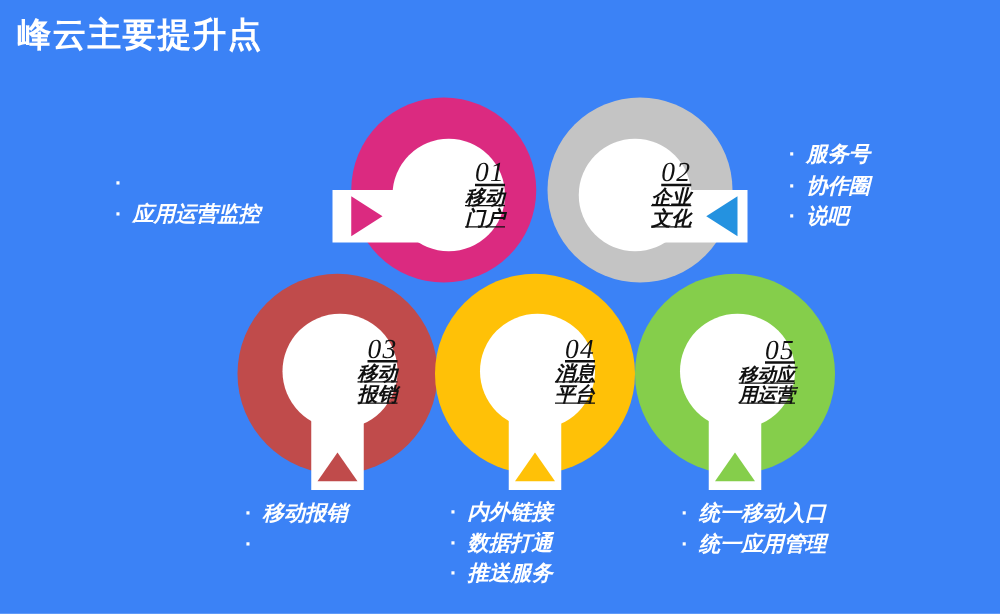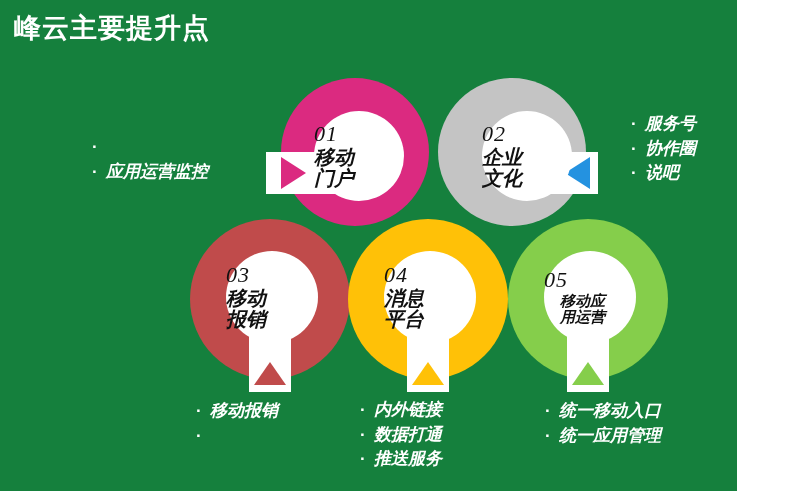--- a/index.html
+++ b/index.html
@@ -7,23 +7,23 @@
     padding: 0;
   }
   body {
     width: 800px;
     height: 491px;
     overflow: hidden;
     font-family: "Liberation Sans", "DejaVu Sans", sans-serif;
   }
   #slide {
     position: relative;
-    width: 737px;
+    width: 800px;
     height: 491px;
-    background: #15803d;
+    background: #3b82f6;
     overflow: hidden;
   }
 
   
   #title {
     position: absolute;
     left: 14px;
     top: 12px;
     color: #ffffff;
     font-size: 27px;
@@ -87,42 +87,43 @@
   .tri-at-05 { left: 572px; top: 362px; border-bottom: 23px solid #85ce4b; }
 
   
   .inner-circle {
     position: absolute;
     border-radius: 50%;
     background: #ffffff;
     z-index: 10;
     display: flex;
     flex-direction: column;
-    align-items: flex-start;
+    align-items: flex-end;
     justify-content: center;
     color: #111111;
     text-align: center;
+    text-decoration: underline;
   }
   .ic-01 { left: 314px; top: 111px; width: 90px; height: 90px; }
-  .ic-02 { left: 482px; top: 111px; width: 90px; height: 90px; }
+  .ic-02 { left: 463px; top: 111px; width: 90px; height: 90px; }
   .ic-03 { left: 226px; top: 251px; width: 92px; height: 92px; }
   .ic-04 { left: 384px; top: 251px; width: 92px; height: 92px; }
   .ic-05 { left: 544px; top: 251px; width: 92px; height: 92px; }
 
   .num {
     font-family: "Liberation Serif", "DejaVu Serif", serif;
     font-style: italic;
     font-size: 22px;
     font-weight: normal;
     line-height: 1;
     margin-bottom: 2px;
     letter-spacing: 1px;
   }
   .name {
-    font-size: 20px;
+    font-size: 16px;
     font-weight: bold;
     font-style: italic;
     line-height: 1.05;
     letter-spacing: 0px;
     white-space: pre-line;
   }
   .ic-05 .name { font-size: 15px; margin-left: 16px; }
 
   
   .bullets {

